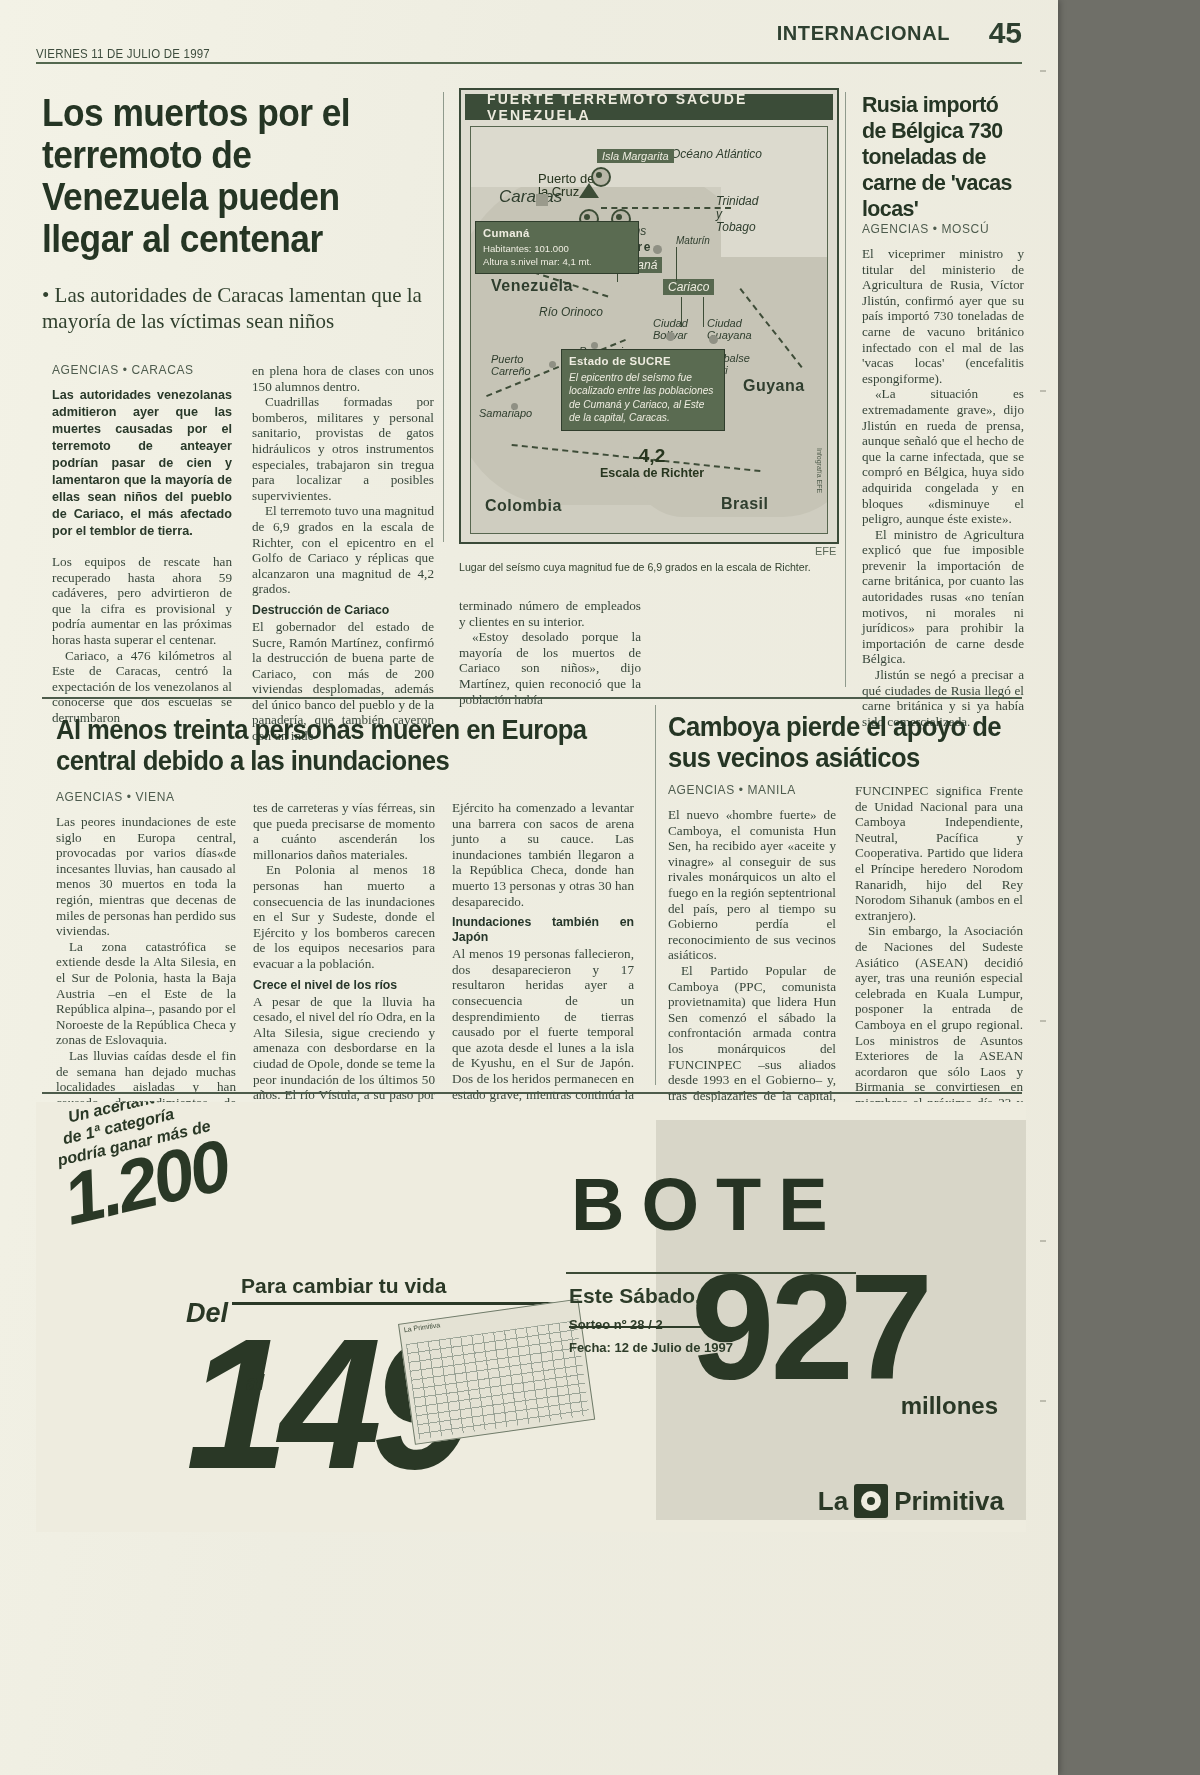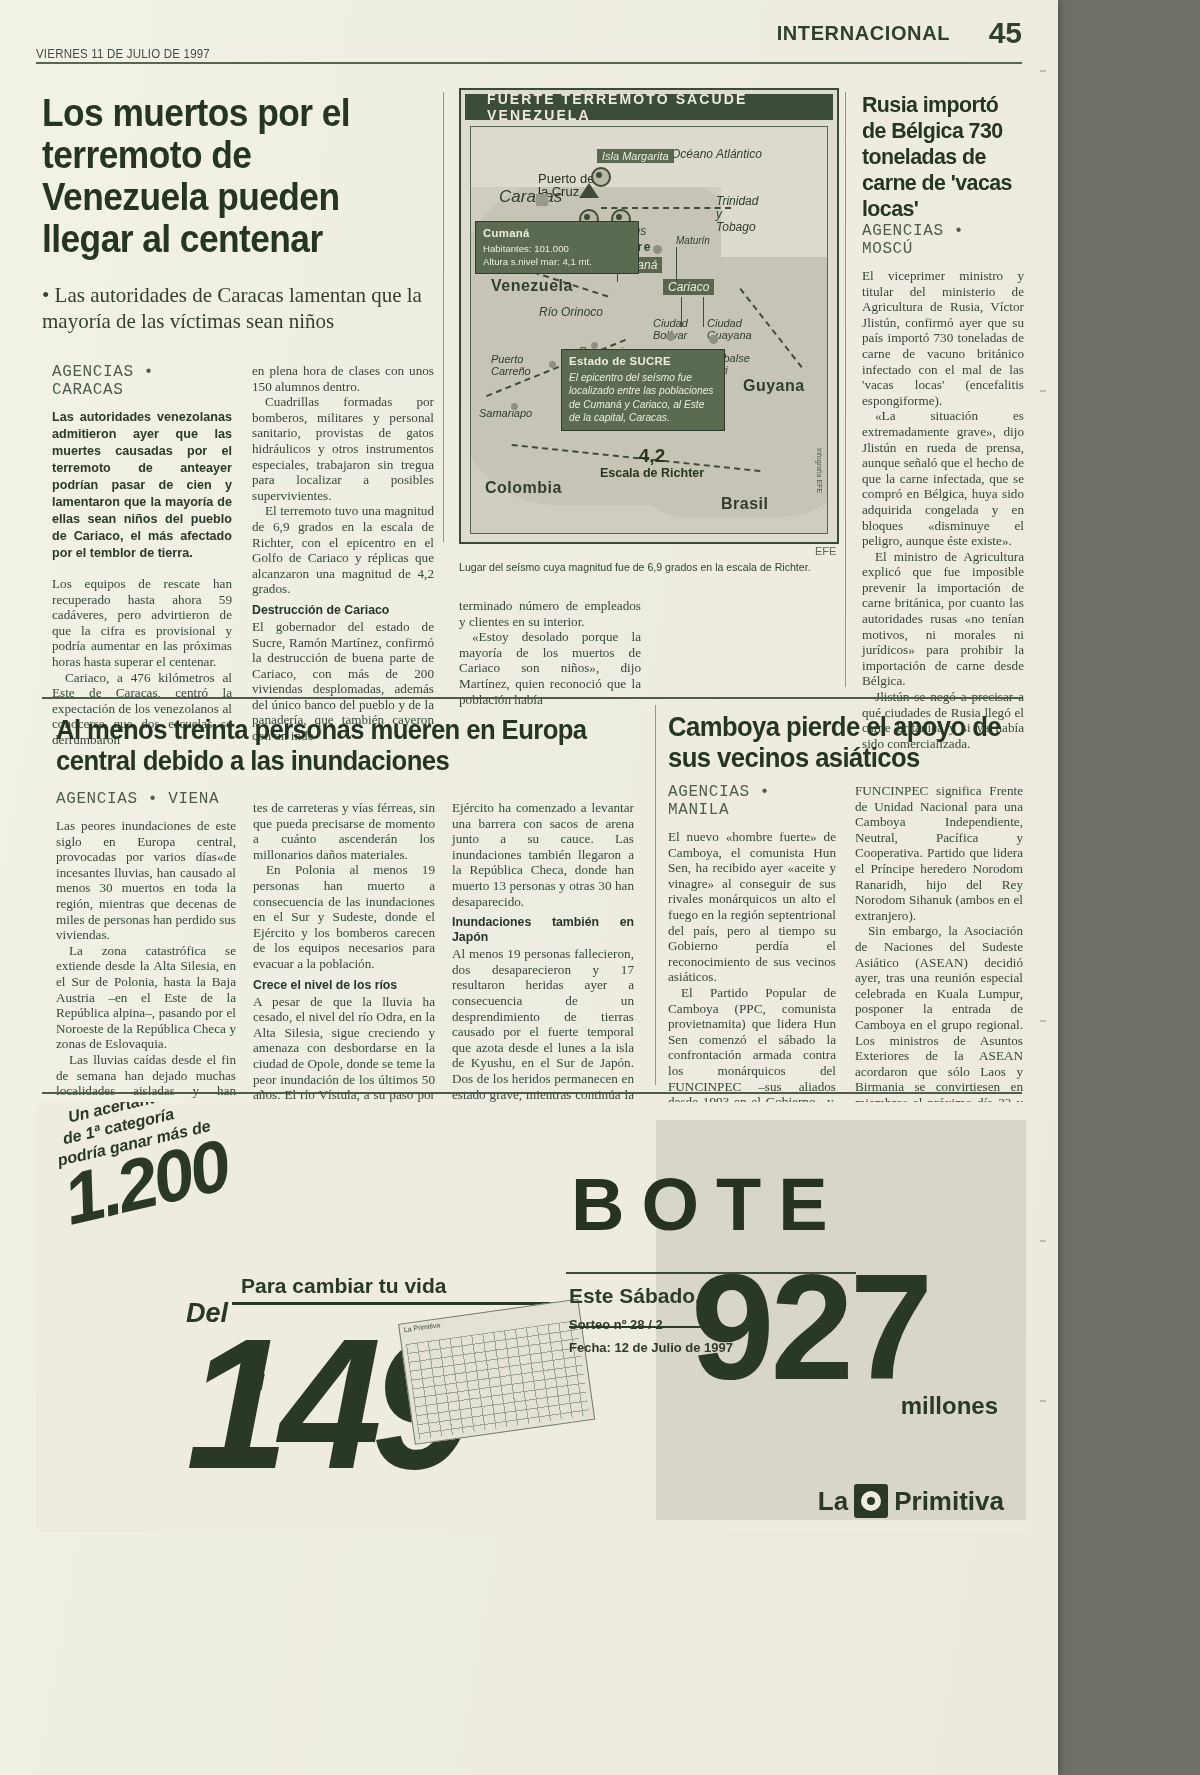--- a/index.html
+++ b/index.html
@@ -53,22 +53,22 @@
     font-weight:bold; font-size:30px; color:#2e4030;
   }
   .mast-rule {
     position:absolute; left:0; bottom:0; width:986px; height:2px;
     background:#54684f;
   }
 
   
   .col { position:absolute; }
   .byline {
-    font-family:Liberation Mono, monospace;
-    font-size:16px; letter-spacing:.6px; color:#4e5c4e;
+    font-family:Liberation Sans, sans-serif;
+    font-size:12px; letter-spacing:.6px; color:#4e5c4e;
     margin-bottom:10px;
   }
   .lead {
     font-family:"Liberation Sans", sans-serif;
     font-weight:bold; font-size:12.6px; line-height:17px;
     text-align:justify; color:#29392a;
   }
   .body {
     font-size:13.2px; line-height:15.6px; text-align:justify;
     color:#37463a; text-indent:0;
@@ -376,21 +376,21 @@
         <div class="maplabel" style="left:205px; top:108px; font-size:10px;">Maturín</div>
         <div class="maplabel big" style="left:20px; top:150px;">Venezuela</div>
         <div class="maplabel" style="left:68px; top:178px; font-size:12px;">Río Orinoco</div>
         <div class="maplabel" style="left:108px; top:218px; font-size:11px;">Paraguaipoa</div>
         <div class="maplabel" style="left:20px; top:226px; font-size:11px; line-height:12px; width:52px; white-space:normal;">Puerto Carreño</div>
         <div class="maplabel" style="left:8px; top:280px; font-size:11px;">Samariapo</div>
         <div class="maplabel" style="left:182px; top:190px; font-size:11px; line-height:12px; width:42px; white-space:normal;">Ciudad Bolívar</div>
         <div class="maplabel" style="left:236px; top:190px; font-size:11px; line-height:12px; width:46px; white-space:normal;">Ciudad Guayana</div>
         <div class="maplabel" style="left:236px; top:225px; font-size:11px; line-height:12px; width:44px; white-space:normal;">Embalse Guri</div>
         <div class="maplabel big" style="left:272px; top:250px;">Guyana</div>
-        <div class="maplabel big" style="left:14px; top:352px;">Colombia</div>
+        <div class="maplabel big" style="left:14px; top:370px;">Colombia</div>
         <div class="maplabel big" style="left:250px; top:368px;">Brasil</div>
 
         <div class="quake-marker" style="left:120px; top:40px;"></div>
         <div class="quake-marker" style="left:108px; top:82px;"></div>
         <div class="quake-marker" style="left:140px; top:82px;"></div>
         <div class="tri" style="left:108px; top:56px;"></div>
         <div class="tri" style="left:100px; top:100px;"></div>
         <div class="tri" style="left:132px; top:100px;"></div>
         <div class="leader" style="left:146px; top:115px; height:40px;"></div>
         <div class="leader" style="left:205px; top:120px; height:34px;"></div>
@@ -451,21 +451,21 @@
       <div class="byline">AGENCIAS • VIENA</div>
       <div class="body">
         <p class="first">Las peores inundaciones de este siglo en Europa central, provocadas por varios días«de incesantes lluvias, han causado al menos 30 muertos en toda la región, mientras que decenas de miles de personas han perdido sus viviendas.</p>
         <p>La zona catastrófica se extiende desde la Alta Silesia, en el Sur de Polonia, hasta la Baja Austria –en el Este de la República alpina–, pasando por el Noroeste de la República Checa y zonas de Eslovaquia.</p>
         <p>Las lluvias caídas desde el fin de semana han dejado muchas localidades aisladas y han causado desprendimientos de tierra, cor-</p>
       </div>
     </div>
 
     <div class="col body" style="left:253px; top:800px; width:182px;">
       <p class="first">tes de carreteras y vías férreas, sin que pueda precisarse de momento a cuánto ascenderán los millonarios daños materiales.</p>
-      <p>En Polonia al menos 19 personas han muerto a consecuencia de las inundaciones en el Sur y Sudeste, donde el Ejército y los bomberos carecen de los equipos necesarios para evacuar a la población.</p>
+      <p>En Polonia al menos 18 personas han muerto a consecuencia de las inundaciones en el Sur y Sudeste, donde el Ejército y los bomberos carecen de los equipos necesarios para evacuar a la población.</p>
       <div class="sub">Crece el nivel de los ríos</div>
       <p class="first">A pesar de que la lluvia ha cesado, el nivel del río Odra, en la Alta Silesia, sigue creciendo y amenaza con desbordarse en la ciudad de Opole, donde se teme la peor inundación de los últimos 50 años. El río Vístula, a su paso por la ciudad de Cracovia, se ha desbordado, y el</p>
     </div>
 
     <div class="col body" style="left:452px; top:800px; width:182px;">
       <p class="first">Ejército ha comenzado a levantar una barrera con sacos de arena junto a su cauce. Las inundaciones también llegaron a la República Checa, donde han muerto 13 personas y otras 30 han desaparecido.</p>
       <div class="sub">Inundaciones también en Japón</div>
       <p class="first">Al menos 19 personas fallecieron, dos desaparecieron y 17 resultaron heridas ayer a consecuencia de un desprendimiento de tierras causado por el fuerte temporal que azota desde el lunes a la isla de Kyushu, en el Sur de Japón. Dos de los heridos permanecen en estado grave, mientras continúa la búsqueda de dos niñas. El alud de tierra sepultó 15 hogares y atrapó a 39 residentes.</p>
     </div>
 

